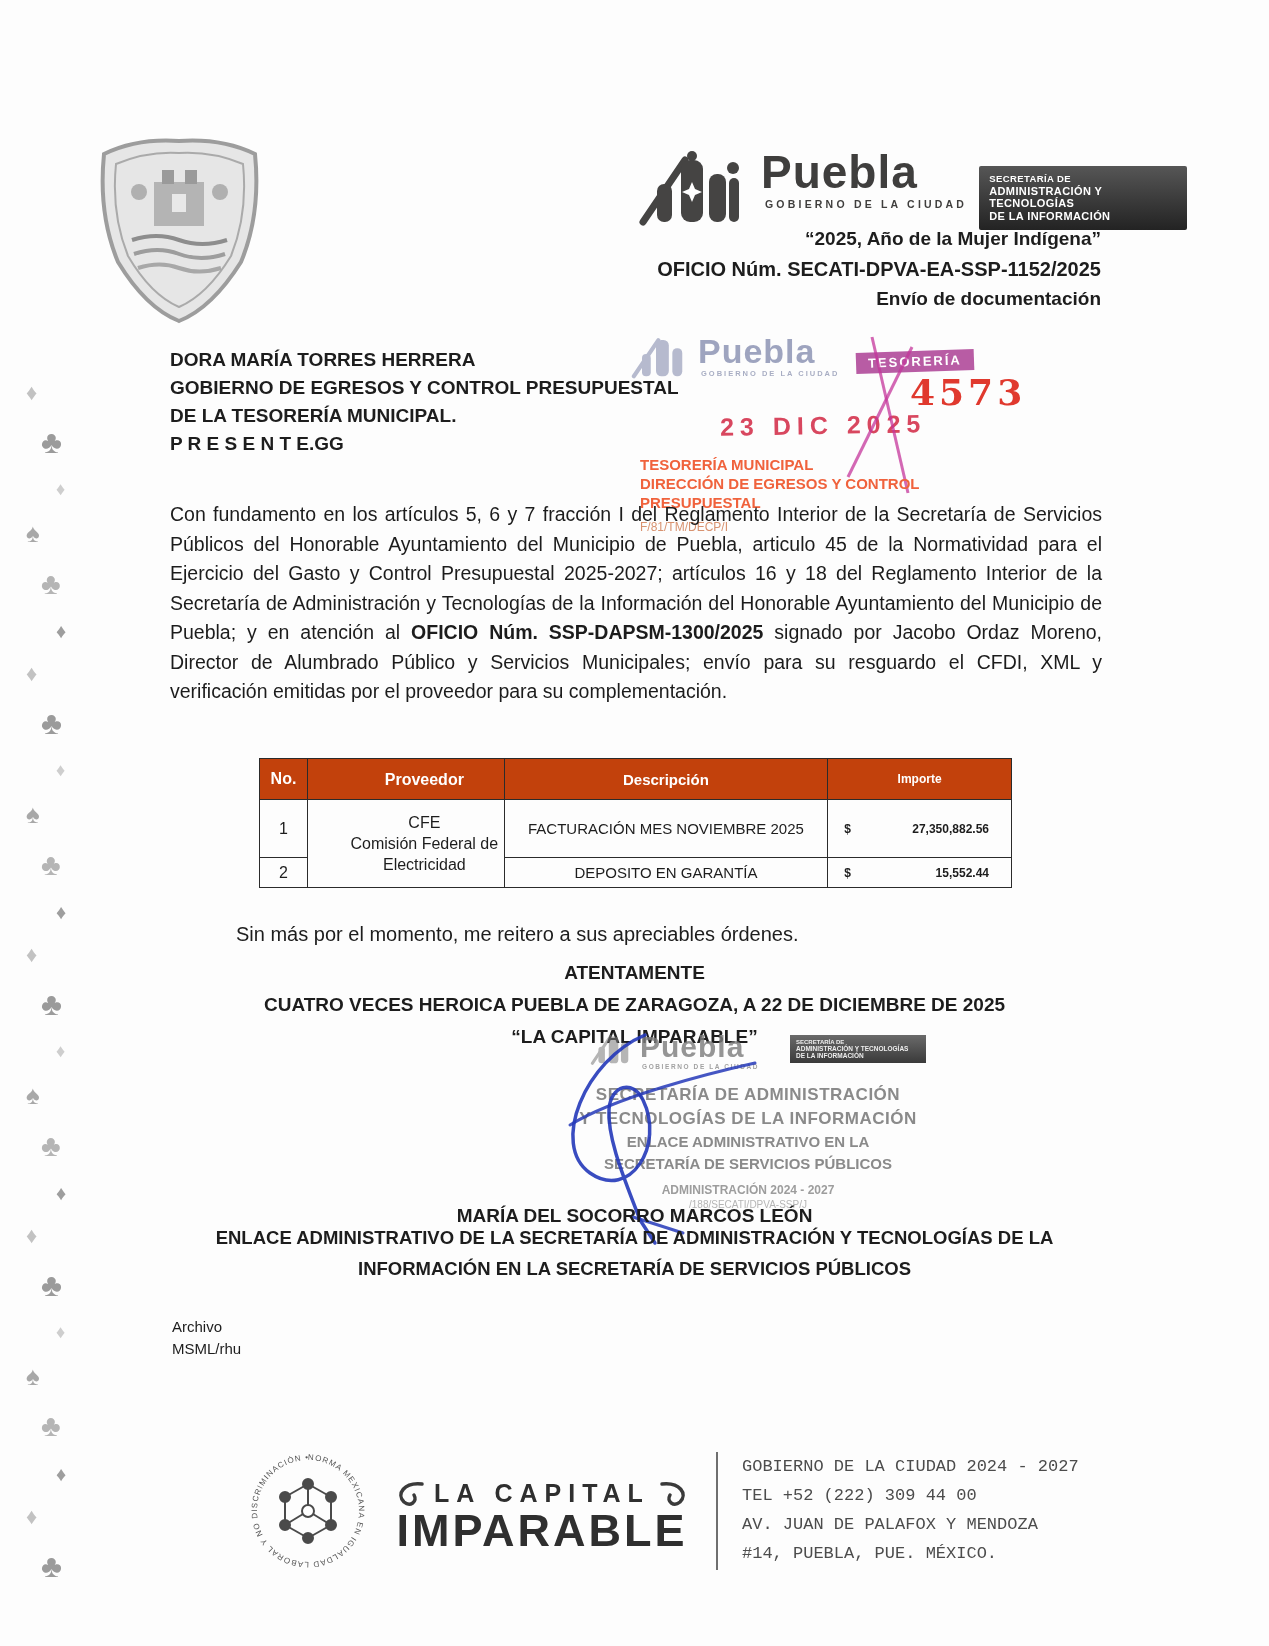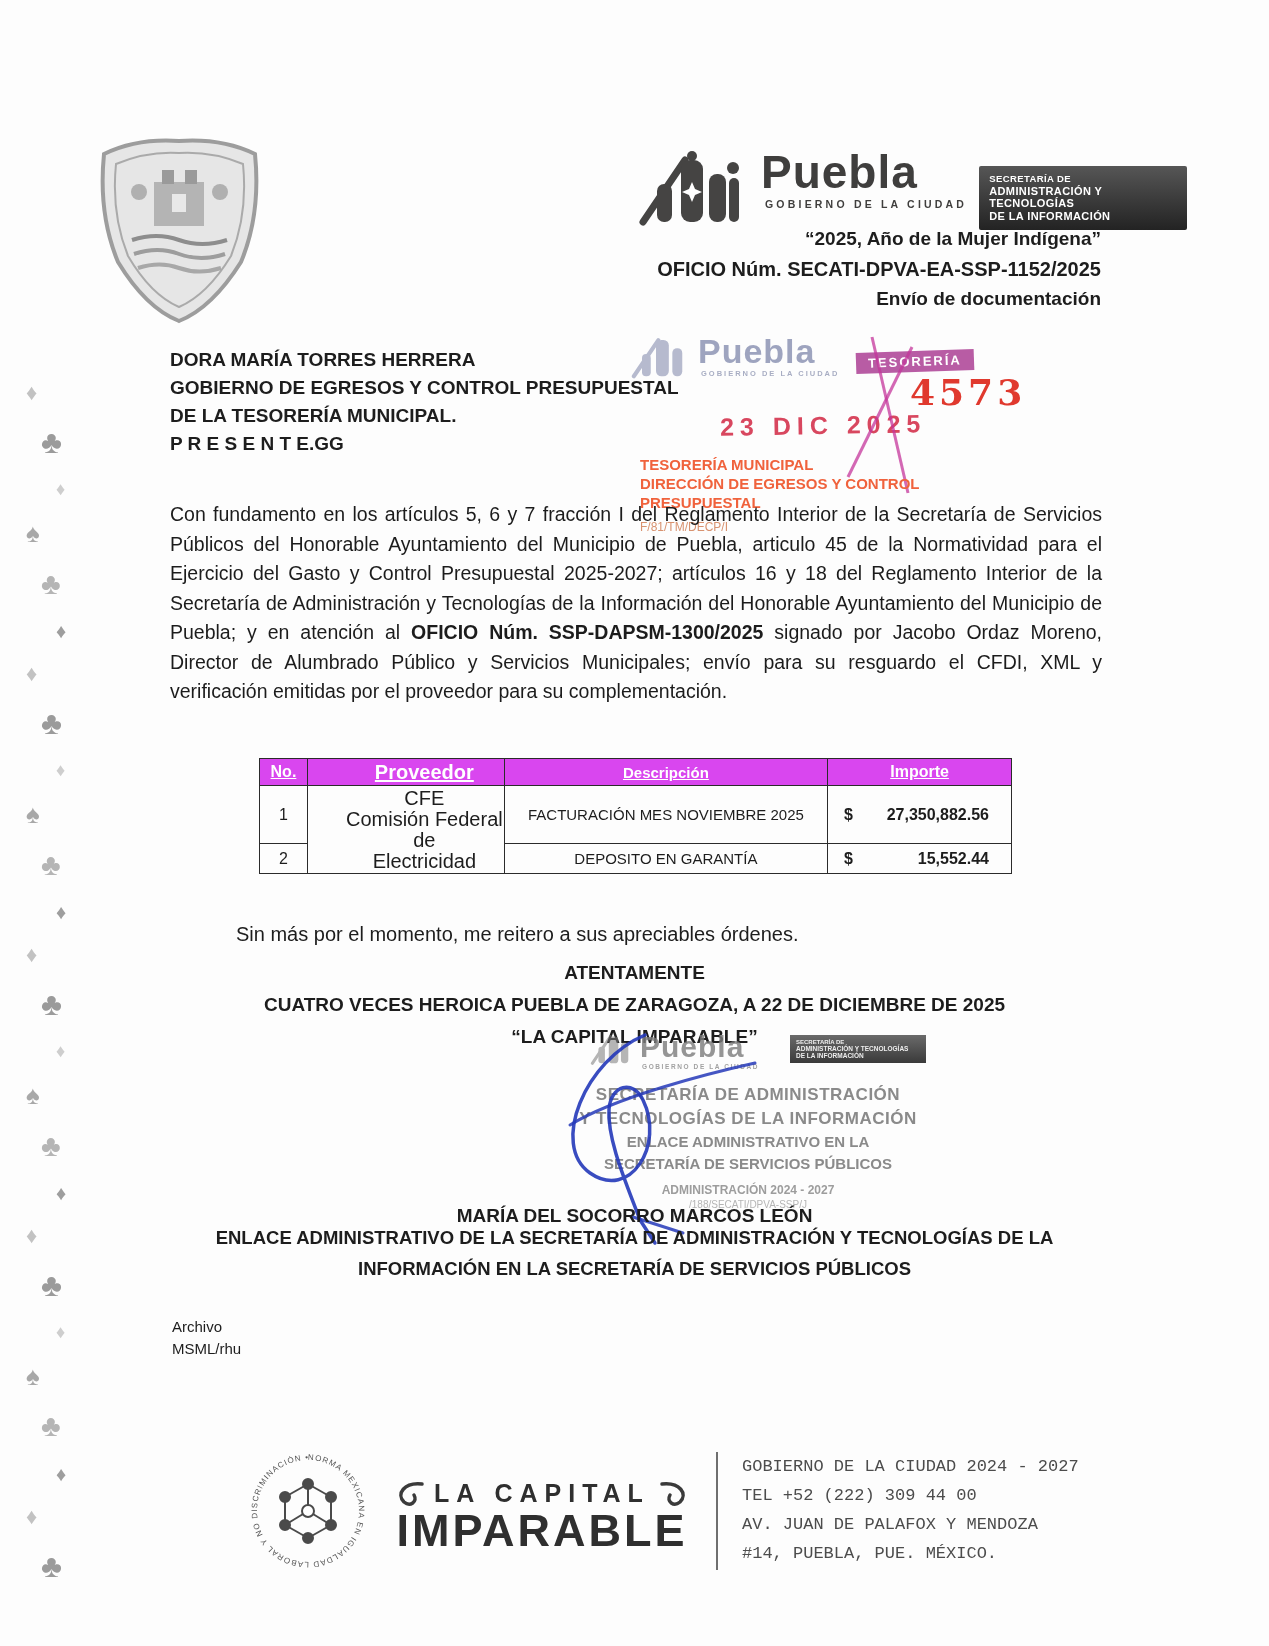--- a/index.html
+++ b/index.html
@@ -51,26 +51,26 @@
   .rlines .ref { font-size:12px; font-weight:400; color:#d8926f; margin-top:6px; }
   .xmark { position:absolute; left:0; top:0; }
 
   .bodytext { position:absolute; left:170px; top:500px; width:932px; font-size:19.5px;
               line-height:29.5px; text-align:justify; color:#1c1c1c; }
   .bodytext b { font-weight:700; }
 
   
   table.doc-table { position:absolute; left:259px; top:758px; width:753px; border-collapse:collapse;
                     font-size:15px; }
-  .doc-table th { background:#d946ef; color:#fff; font-weight:700; height:27px; border:1.5px solid #2b2b2b;text-decoration:underline; }
+  .doc-table th { background:#c2410c; color:#fff; font-weight:700; height:41px; border:1.5px solid #2b2b2b; }
   .doc-table td { border:1.5px solid #2b2b2b; text-align:center; vertical-align:middle; }
   .c-no  { width:48px; font-size:16px; }
-  .c-prov{ width:197px; font-size:20px; line-height:21px;padding-left:37px; }
+  .c-prov{ width:197px; font-size:16px; line-height:21px;padding-left:37px; }
   .c-desc{ width:324px; font-size:15px; }
-  .c-imp { width:184px; font-weight:700; font-size:16px; }
+  .c-imp { width:184px; font-weight:700; font-size:12px; }
   .c-imp .wrap { display:flex; justify-content:space-between; padding:0 22px 0 16px; }
   .row1 td { height:58px; }
   .row2 td { height:30px; }
 
   .farewell { position:absolute; left:236px; top:898px; font-size:20px;margin-top:25px; }
 
   .centerblock { position:absolute; left:0; top:962px; width:1269px; text-align:center; }
   .centerblock .att { font-size:19px; font-weight:700; }
   .centerblock .citydate { font-size:19px; font-weight:700; margin-top:10px; }
   .centerblock .slogan { font-size:19px; font-weight:700; margin-top:10px; }

